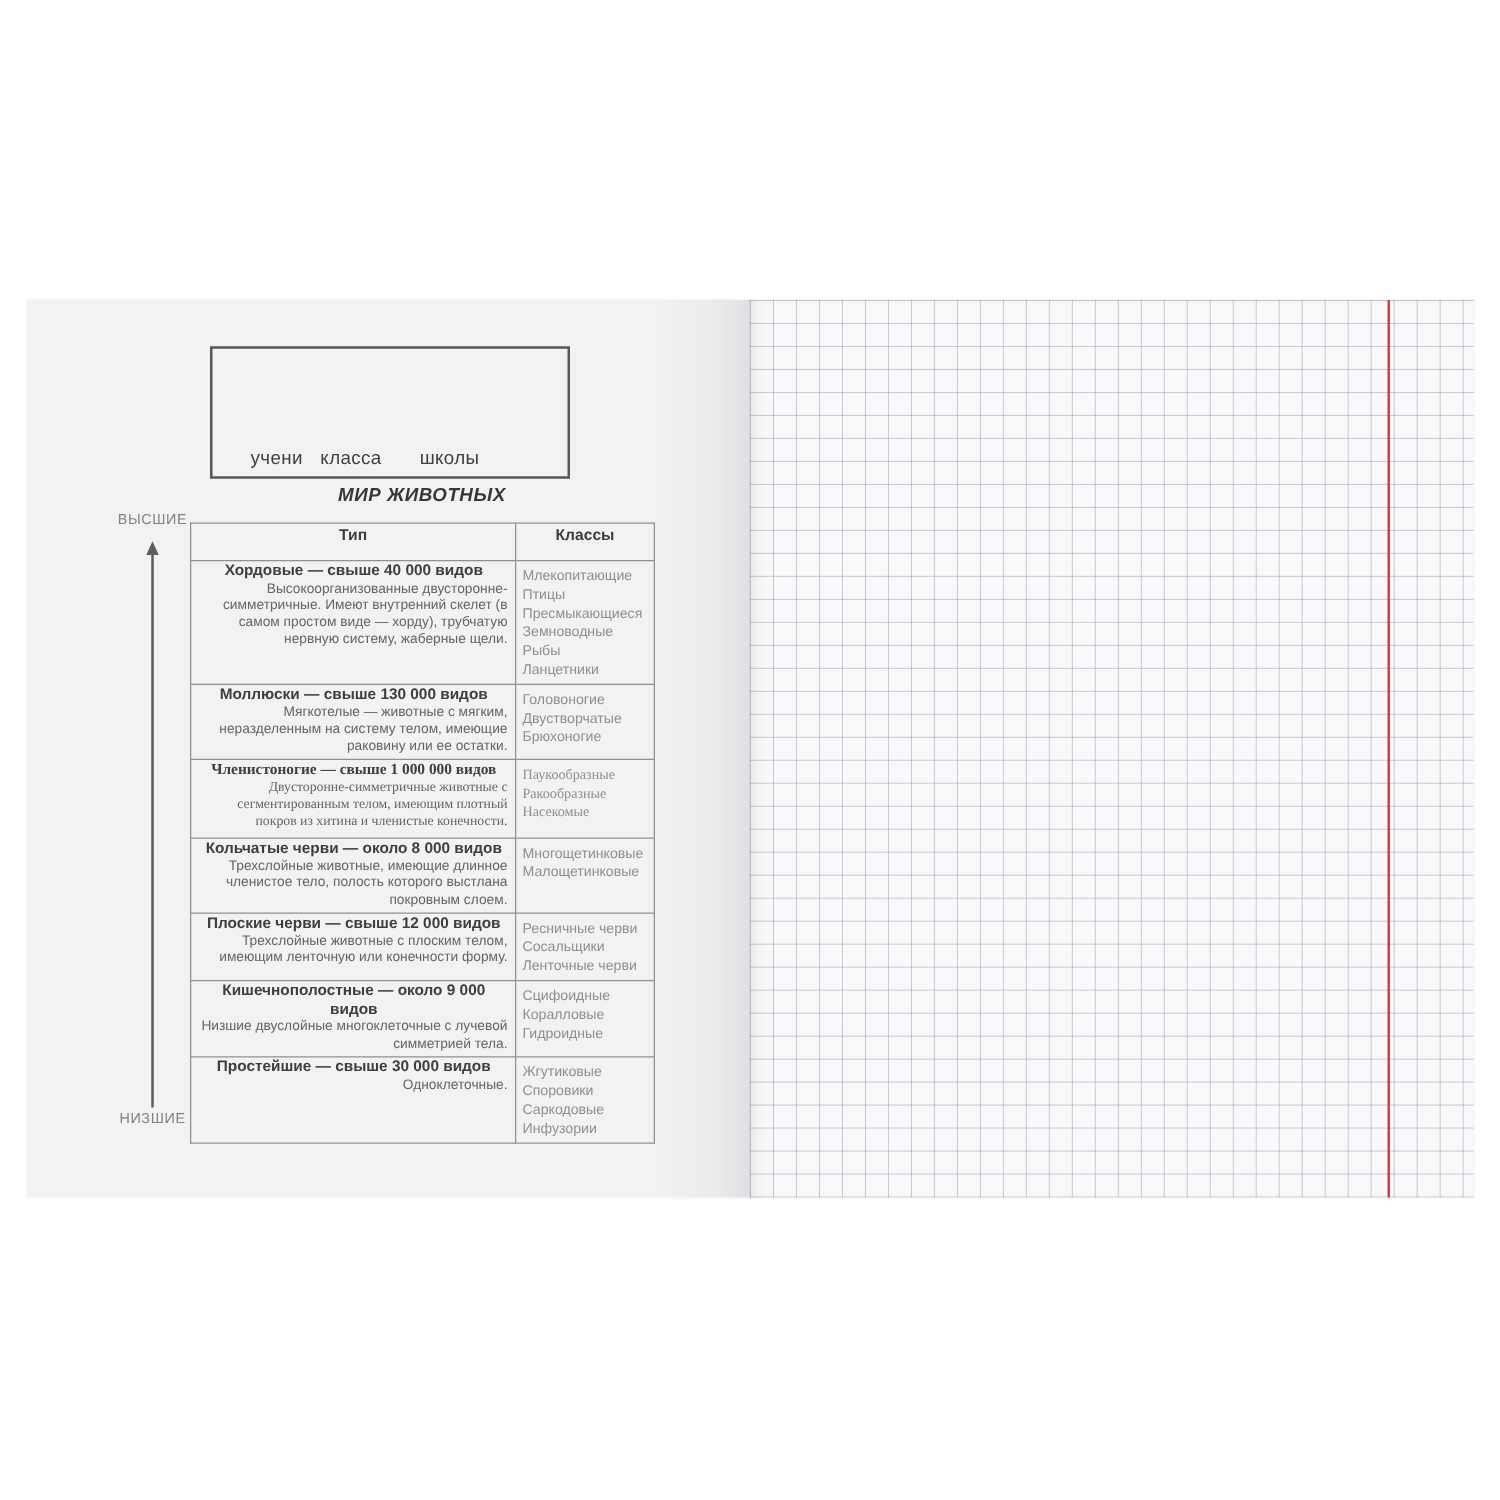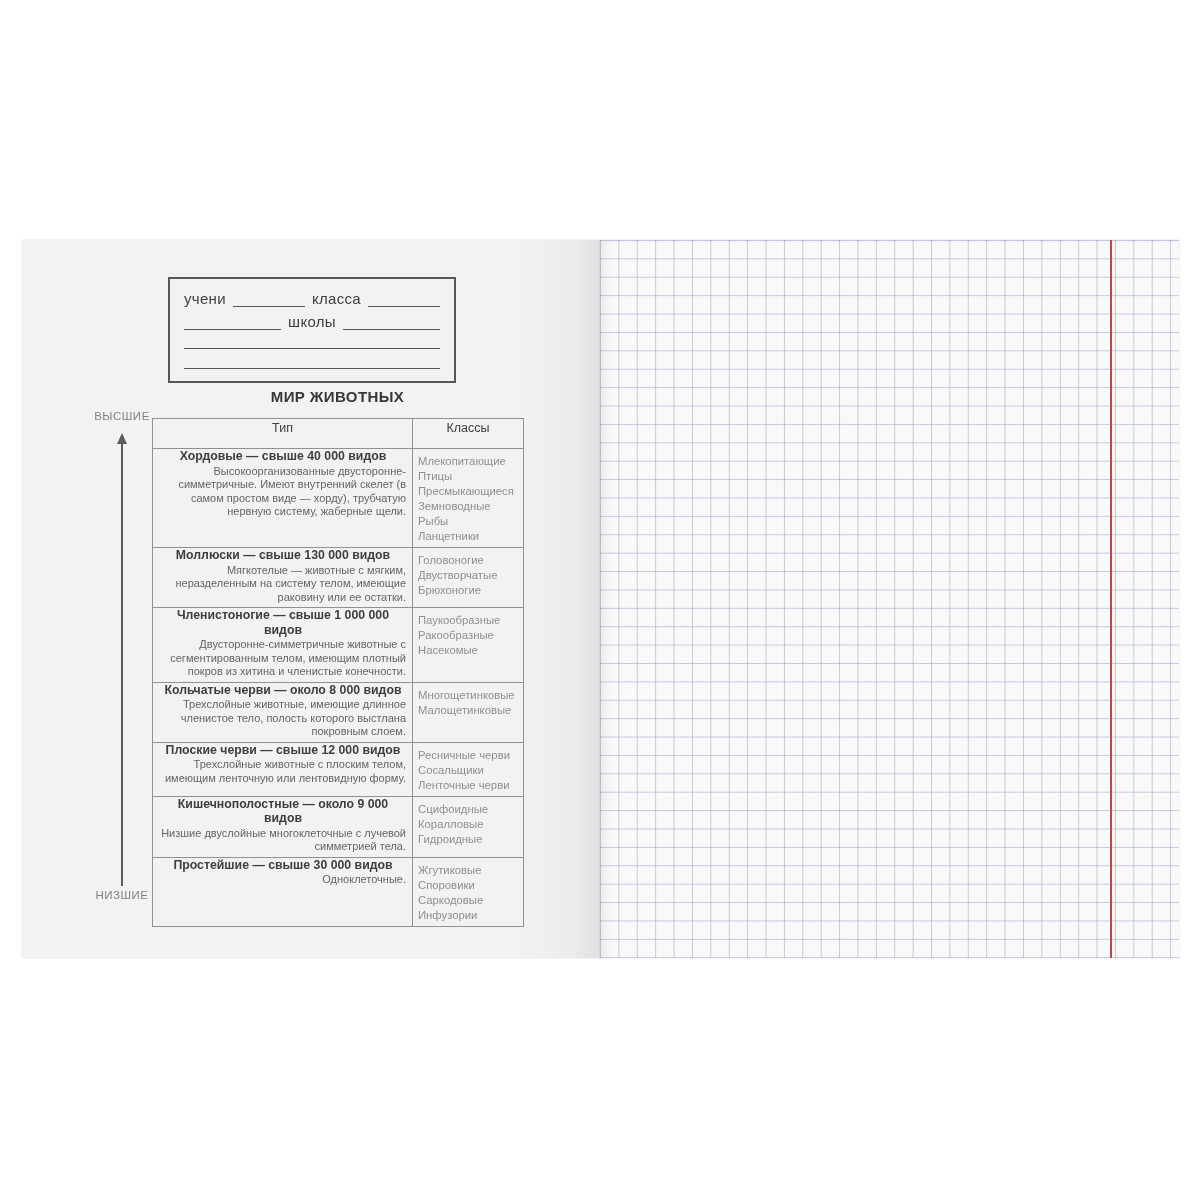--- a/index.html
+++ b/index.html
@@ -16,32 +16,33 @@
   .page-left {
     position: absolute; left: 0; top: 0; width: 578px; height: 718px;
     background: linear-gradient(to right, #f2f2f3 0%, #f2f2f3 86%, #ececee 95%, #e0e0e3 100%);
     box-shadow: 0 0 0 1px rgba(0,0,0,0.04);
   }
 
   
   .owner-box {
     position: absolute; left: 146px; top: 37px; width: 288px; height: 106px;
     border: 2px solid #55575a; box-sizing: border-box;
-    display: flex; flex-direction: column; justify-content: space-evenly;
+    display: flex; flex-direction: row; justify-content: space-evenly;
     padding: 6px 14px;
   }
   .ob-row { display: flex; align-items: flex-end; gap: 7px; }
   .ob-label { font-size: 15px; color: #3d3f42; letter-spacing: 0.3px; line-height: 1; padding-bottom: 1px; }
   .ob-line { flex: 1 1 auto; border-bottom: 1.6px solid #55575a; height: 12px; }
 
   
   .page-title {
     position: absolute; left: 130px; top: 148px; width: 371px;
     text-align: center; font-size: 15px; font-weight: bold; color: #353739;
     letter-spacing: 0.4px;
+    font-style: italic;
   }
 
   
   .axis-top, .axis-bottom {
     position: absolute; left: 48px; width: 104px; text-align: center;
     font-size: 11.5px; color: #808285; letter-spacing: 0.5px;
   }
   .axis-top { top: 170px; }
   .axis-bottom { top: 649px; }
   .axis-arrowhead {
@@ -61,34 +62,34 @@
     border-collapse: collapse; table-layout: fixed;
     width: 371px;
   }
   table.animals td, table.animals th {
     border: 1px solid #8f9194; vertical-align: top;
     box-sizing: border-box;
   }
   col.c-type { width: 260px; }
   col.c-classes { width: 111px; }
   th.hdr {
-    font-size: 12.5px; font-weight: normal; color: #3c3e41;
+    font-size: 12.5px; font-weight: bold; color: #3c3e41;
     text-align: center; vertical-align: middle; height: 30px; padding: 2px;
   }
   td.phylum { padding: 0 6px 3px 7px; }
   .p-title {
     font-size: 12.3px; font-weight: bold; color: #3c3e41;
     text-align: center; line-height: 1.18; margin-bottom: 1px;
   }
   .p-desc { font-size: 11px; color: #636567; line-height: 1.23; text-align: right; }
   td.classes {
     padding: 5px 4px 3px 5px; font-size: 11.3px; color: #8d8f92;
     line-height: 1.33; white-space: pre-line;
   }
-  tr.r1 { height: 83px; } tr.r2 { height: 54px; } tr.r3 { height: 63px; }
+  tr.r1 { height: 83px; } tr.r2 { height: 54px; } tr.r3 { height: 63px; font-family: Liberation Serif, serif; }
   tr.r4 { height: 50px; } tr.r5 { height: 48px; } tr.r6 { height: 52px; }
   tr.r7 { height: 51px; } tr.r8 { height: 59px; }
 
   
   .page-right {
     position: absolute; left: 578px; top: 0; width: 579px; height: 718px;
     background-color: #f9f9fa;
     background-image:
       linear-gradient(to right, rgba(130,130,178,0.42) 1px, transparent 1px),
       linear-gradient(to bottom, rgba(130,130,178,0.42) 1px, transparent 1px);
@@ -178,21 +179,21 @@
         <td class="phylum">
           <div class="p-title">Кольчатые черви — около 8 000 видов</div>
           <div class="p-desc">Трехслойные животные, имеющие длинное членистое тело, полость которого выстлана покровным слоем.</div>
         </td>
         <td class="classes">Многощетинковые
 Малощетинковые</td>
       </tr>
       <tr class="r6">
         <td class="phylum">
           <div class="p-title">Плоские черви — свыше 12 000 видов</div>
-          <div class="p-desc">Трехслойные животные с плоским телом, имеющим ленточную или лентовидную форму.</div>
+          <div class="p-desc">Трехслойные животные с плоским телом, имеющим ленточную или конечности форму.</div>
         </td>
         <td class="classes">Ресничные черви
 Сосальщики
 Ленточные черви</td>
       </tr>
       <tr class="r7">
         <td class="phylum">
           <div class="p-title">Кишечнополостные — около 9 000 видов</div>
           <div class="p-desc">Низшие двуслойные многоклеточные с лучевой симметрией тела.</div>
         </td>

